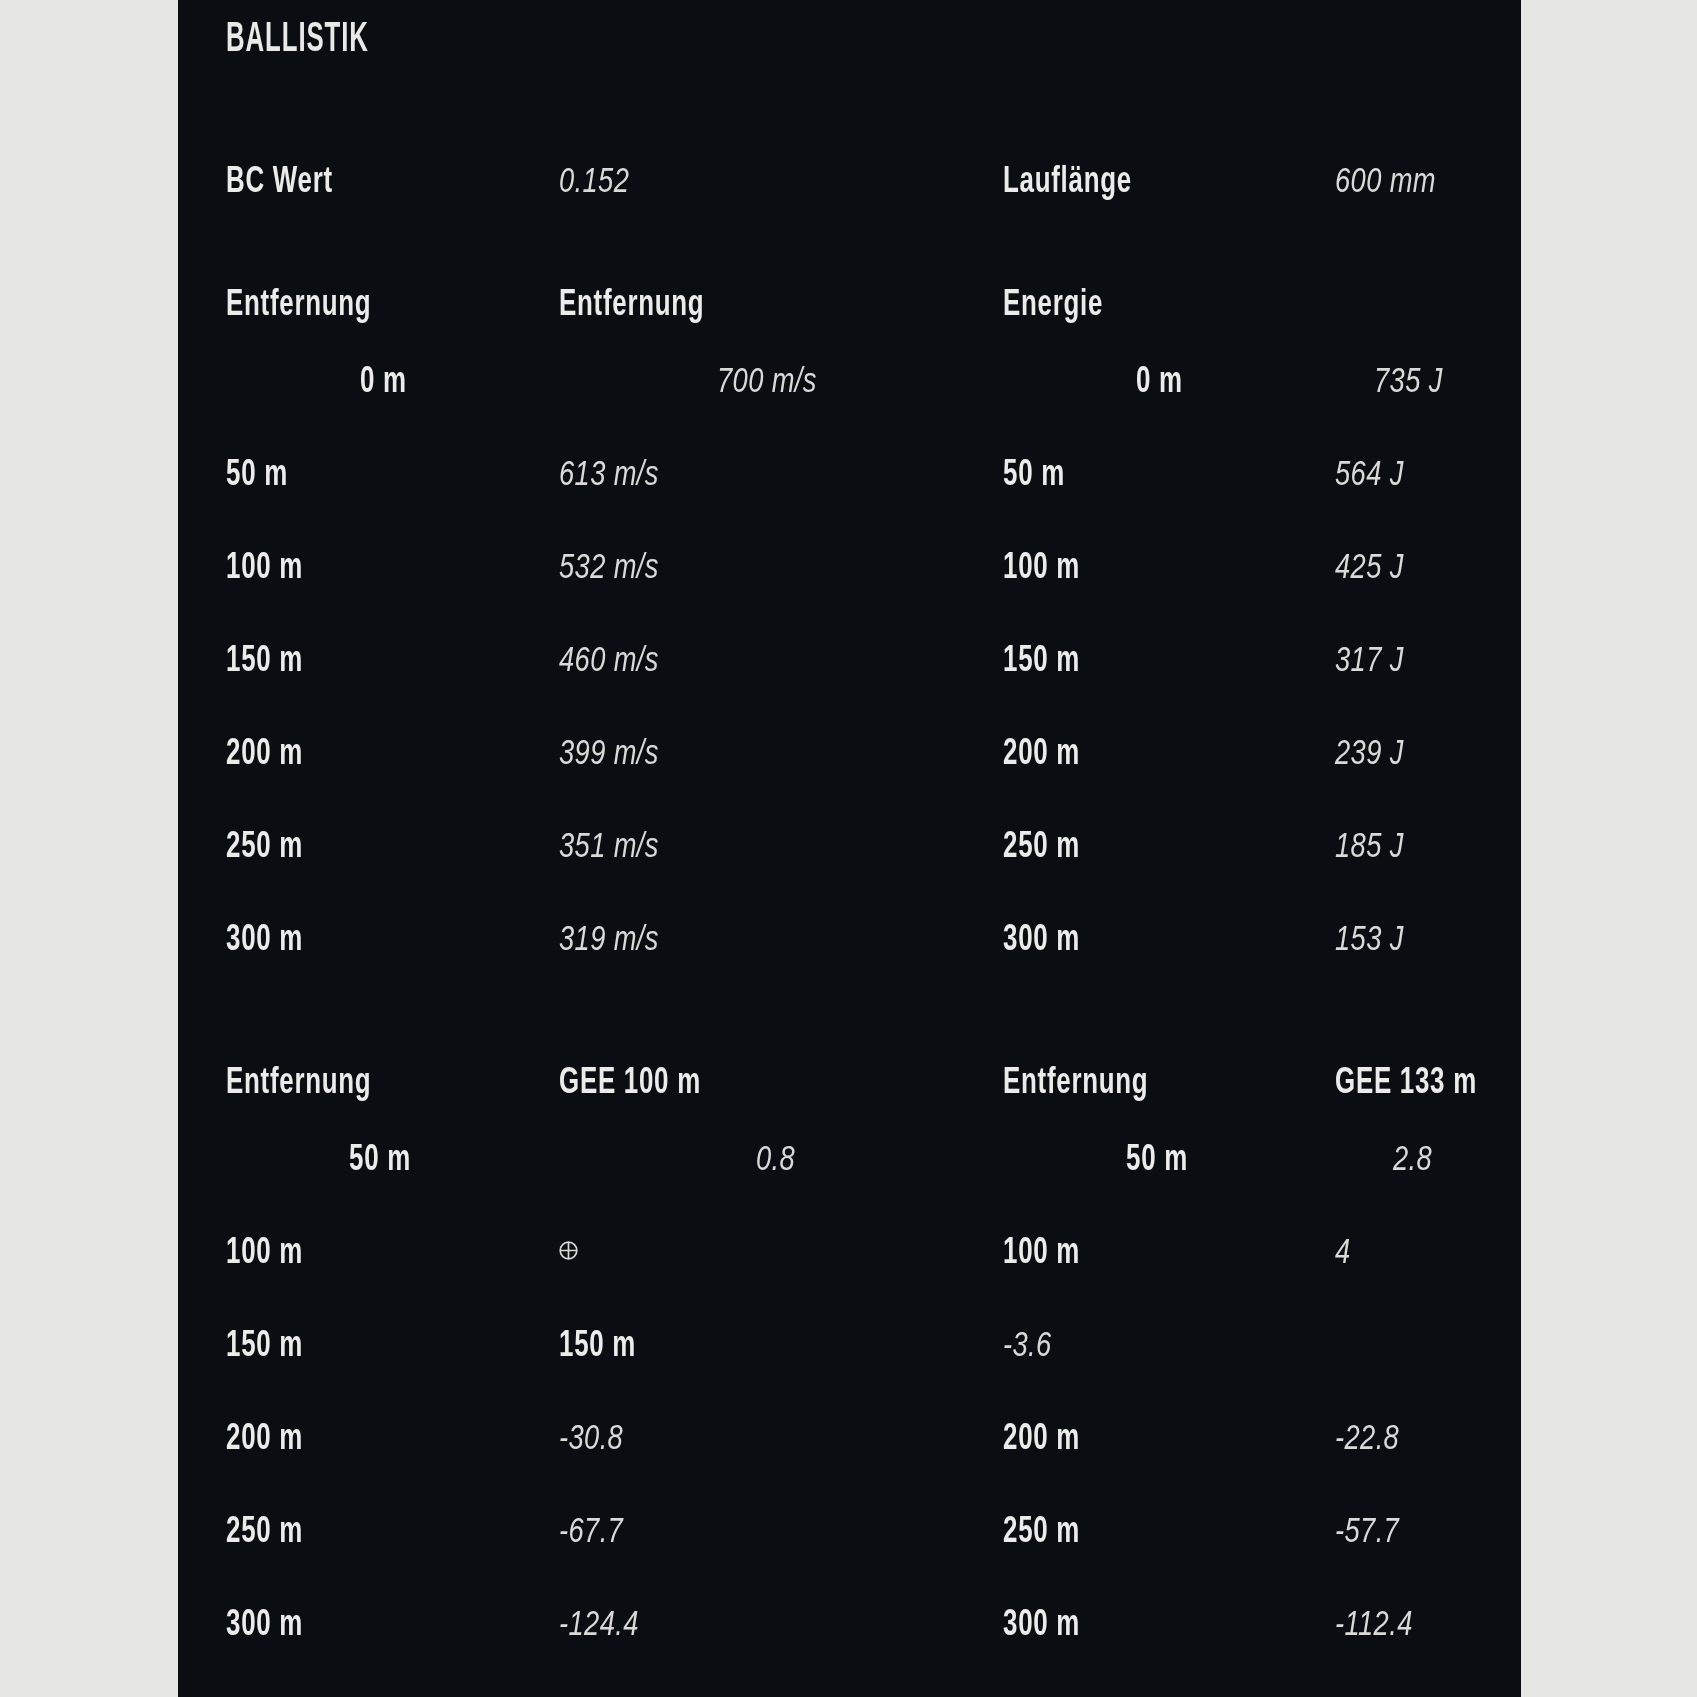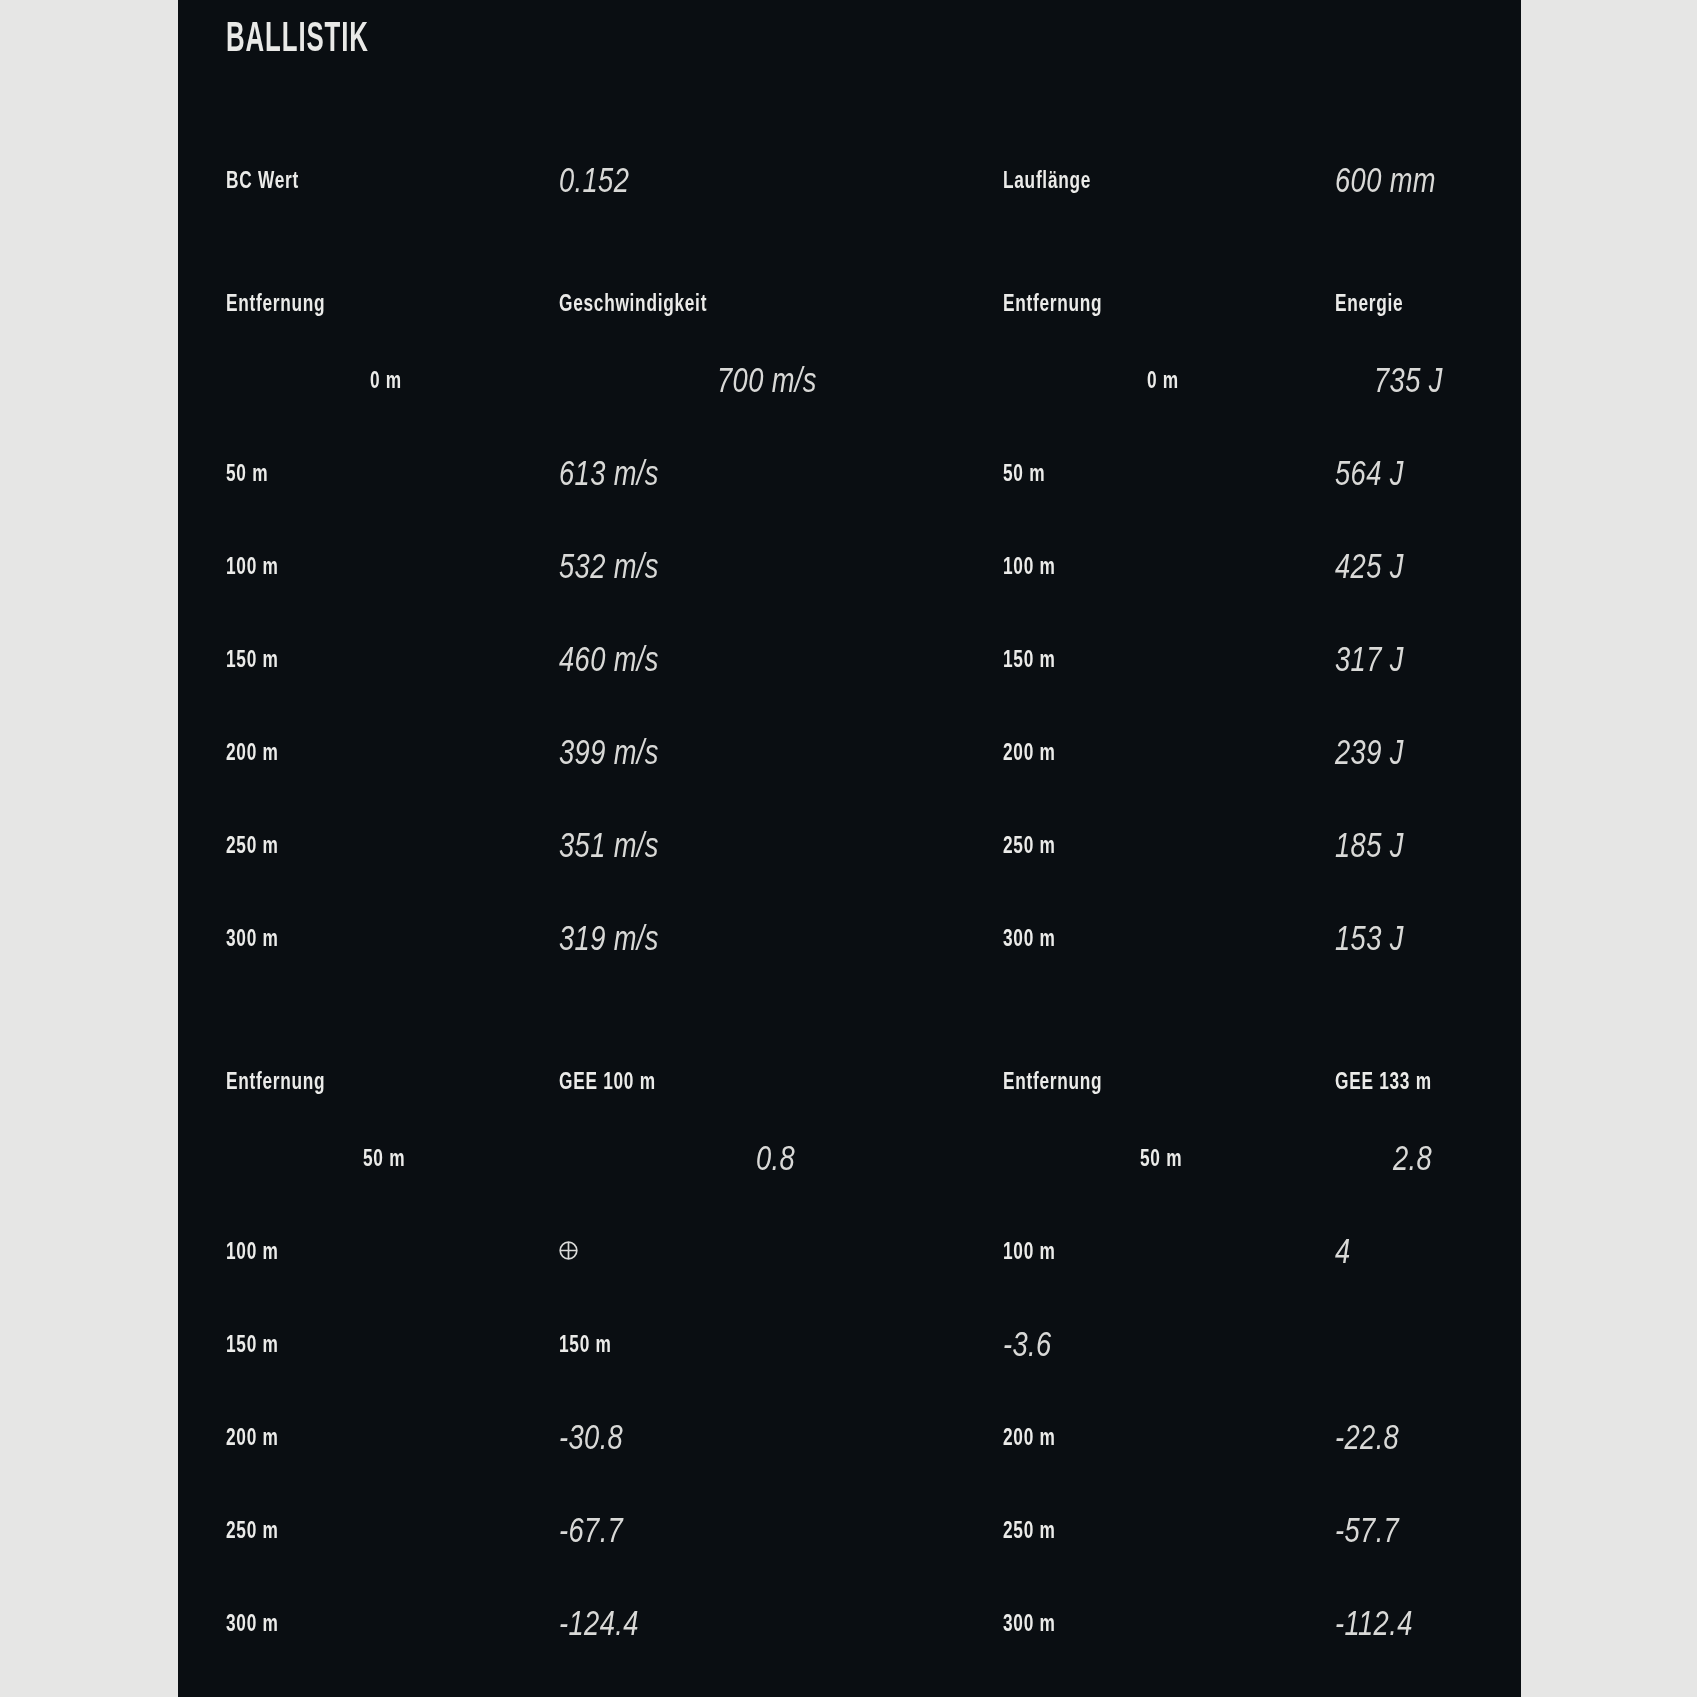--- a/index.html
+++ b/index.html
@@ -27,21 +27,21 @@
     display:grid;
     grid-template-columns:333px 444px 332px 1fr;
     align-items:center;
     padding-left:48px;padding-right:20px;
   }
   .row.meta{margin-top:75px;}
   .row.thead{margin-top:30px;}
   .row.thead2{margin-top:50px;}
   .row.first-data{margin-top:-16px;text-align:center;}
   .cell{overflow:visible;}
-  .lbl{font-size:24px;font-weight:700;color:#ebebe9;line-height:1;}
+  .lbl{font-size:36px;font-weight:700;color:#ebebe9;line-height:1;}
   .val{font-size:35px;font-weight:400;color:#d9d9d7;line-height:1;font-style:italic;}
   .t{display:inline-block;transform:scaleX(0.72);transform-origin:0 50%;white-space:nowrap;letter-spacing:1px;}
   .val .t{transform:scaleX(0.78);letter-spacing:0.5px;}
   .title .t{transform:scaleX(0.60);letter-spacing:1.5px;}
   .zp{display:block;}
 </style>
 </head>
 <body>
 
 <div class="page">
@@ -53,21 +53,20 @@
 
     <div class="row meta">
       <div class="cell lbl"><span class="t">BC Wert</span></div>
       <div class="cell val"><span class="t">0.152</span></div>
       <div class="cell lbl"><span class="t">Lauflänge</span></div>
       <div class="cell val"><span class="t">600 mm</span></div>
     </div>
 
     <div class="row thead">
       <div class="cell lbl"><span class="t">Entfernung</span></div>
-      <div class="cell lbl"><span class="t">Geschwindigkeit</span></div>
       <div class="cell lbl"><span class="t">Entfernung</span></div>
       <div class="cell lbl"><span class="t">Energie</span></div>
     </div>
 
     <div class="row first-data">
       <div class="cell lbl"><span class="t">0 m</span></div>
       <div class="cell val"><span class="t">700 m/s</span></div>
       <div class="cell lbl"><span class="t">0 m</span></div>
       <div class="cell val"><span class="t">735 J</span></div>
     </div>

